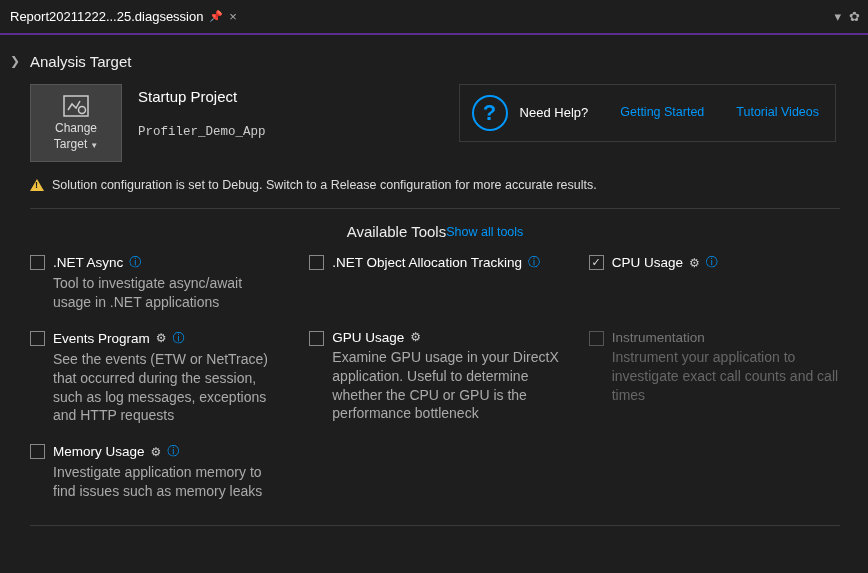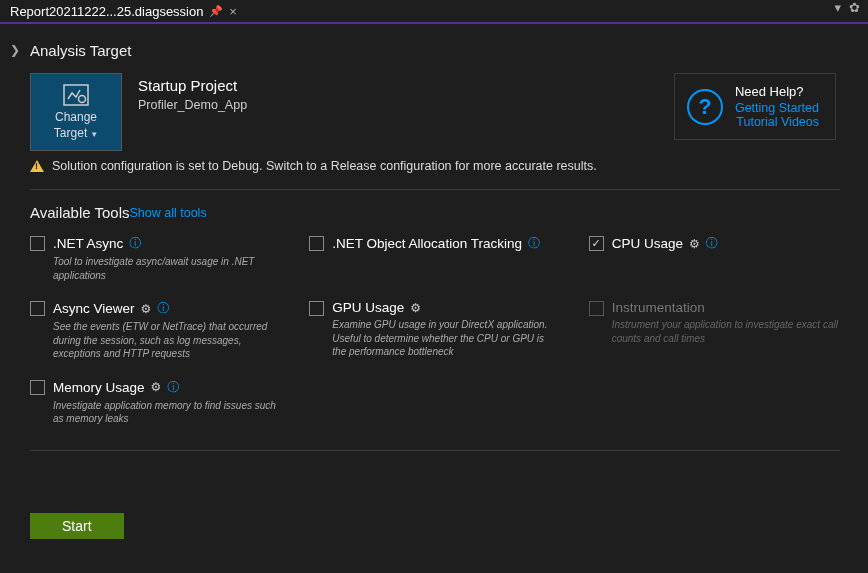--- a/index.html
+++ b/index.html
@@ -7,23 +7,23 @@
   background: #1e1e1e;
   color: #cccccc;
   font-family: "Segoe UI", sans-serif;
   font-size: 13px;
   width: 868px;
   height: 573px;
   overflow: hidden;
 }
 .tab-bar {
   display: flex;
-  align-items: flex-start;
+  align-items: center;
   background: #1e1e1e;
-  height: 24px;
+  height: 35px;
   border-bottom: 2px solid #5c2d91;
   position: relative;
 }
 .tab {
   display: flex;
   align-items: center;
   padding: 0 10px;
   height: 100%;
   color: #cccccc;
   cursor: pointer;
@@ -67,55 +67,55 @@
 .change-target {
   border: 1px solid #555;
   width: 92px;
   height: 78px;
   display: flex;
   flex-direction: column;
   align-items: center;
   justify-content: center;
   gap: 2px;
   cursor: pointer;
-  background: #0c4a6e;
+  background: #404040;
 }
 .change-target svg { margin-bottom: 2px; }
 .change-target-label { font-size: 12px; color: #ddd; }
 .dropdown-triangle { font-size: 8px; color: #ccc; margin-left: 3px; }
 .target-info { flex: 1; padding-top: 4px; }
-.target-name { font-size: 15px; color: #fff; margin-bottom: 4px; }
-.target-sub { font-size: 12.5px; color: #ccc; }
+.target-name { font-size: 15px; color: #fff; margin-bottom: 20px; }
+.target-sub { font-size: 12.5px; color: #ccc; font-family: Liberation Mono, monospace; }
 .help-box {
   border: 1px solid #3a3a3a;
   padding: 10px 16px 10px 12px;
   display: flex;
   align-items: center;
   gap: 12px;
   margin-right: 4px;
 }
 .help-q {
   width: 36px; height: 36px;
   border: 2px solid #0097fb;
   border-radius: 50%;
   display: flex;
   align-items: center;
   justify-content: center;
   color: #0097fb;
   font-size: 22px;
   font-weight: bold;
 }
-.help-links { display: flex; flex-direction: column; }
+.help-links { display: flex; flex-direction: row; gap: 32px; }
 .help-title { color: #fff; font-size: 13px; margin-bottom: 2px; }
 .help-link { color: #0097fb; font-size: 12.5px; cursor: pointer; text-align: right; }
 .warning-row {
   display: flex;
   align-items: center;
   gap: 8px;
-  margin-top: 8px;
+  margin-top: 16px;
   font-size: 12.5px;
   color: #ddd;
 }
 .warning-icon {
   width: 0; height: 0;
   border-left: 7px solid transparent;
   border-right: 7px solid transparent;
   border-bottom: 12px solid #f0c040;
   position: relative;
 }
@@ -127,21 +127,21 @@
   color: #1e1e1e;
   font-weight: bold;
 }
 hr.divider {
   border: none;
   border-top: 1px solid #3a3a3a;
   margin: 16px 0 14px 0;
 }
 .tools-header {
   display: flex;
-  justify-content: flex-start;
+  justify-content: center;
   align-items: center;
   margin-bottom: 14px;
 }
 .show-all { color: #0097fb; font-size: 12.5px; cursor: pointer; }
 .tools-grid {
   display: grid;
   grid-template-columns: 1fr 1fr 1fr;
   gap: 18px 28px;
 }
 .tool {
@@ -172,24 +172,23 @@
 }
 .tool-title { font-size: 13.5px; color: #fff; }
 .tool-title.disabled { color: #777; }
 .gear-icon, .info-icon {
   font-size: 12px;
   cursor: pointer;
 }
 .gear-icon { color: #ccc; }
 .info-icon { color: #0097fb; }
 .tool-desc {
-  font-size: 10px;
+  font-size: 14px;
   color: #aaa;
   line-height: 1.35;
-  font-style: italic;
 }
 .tool-desc.disabled { color: #666; }
 .footer {
   margin-top: 24px;
   border-top: 1px solid #3a3a3a;
   padding-top: 14px;
 }
 .start-btn {
   background: #4d7c0f;
   color: #fff;
@@ -285,21 +284,21 @@
               <span class="tool-title">CPU Usage</span>
               <span class="gear-icon">⚙</span>
               <span class="info-icon">ⓘ</span>
             </div>
           </div>
         </div>
         <div class="tool">
           <div class="tool-cb"></div>
           <div class="tool-body">
             <div class="tool-title-row">
-              <span class="tool-title">Async Viewer</span>
+              <span class="tool-title">Events Program</span>
               <span class="gear-icon">⚙</span>
               <span class="info-icon">ⓘ</span>
             </div>
             <div class="tool-desc">See the events (ETW or NetTrace) that occurred during the session, such as log messages, exceptions and HTTP requests</div>
           </div>
         </div>
         <div class="tool">
           <div class="tool-cb"></div>
           <div class="tool-body">
             <div class="tool-title-row">

